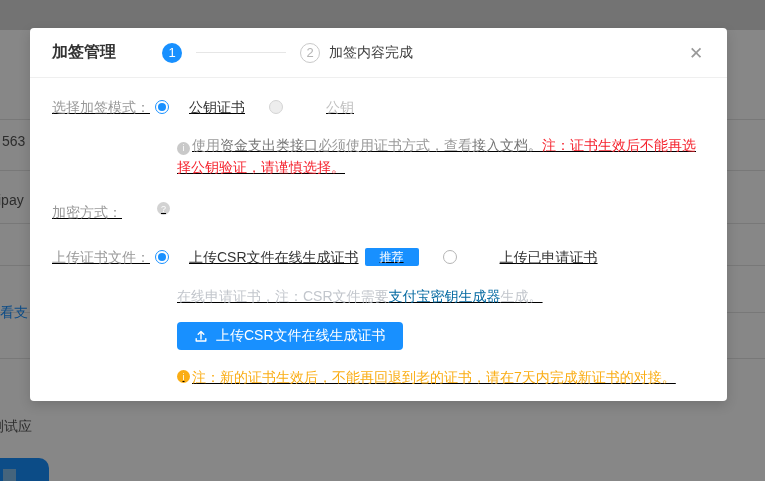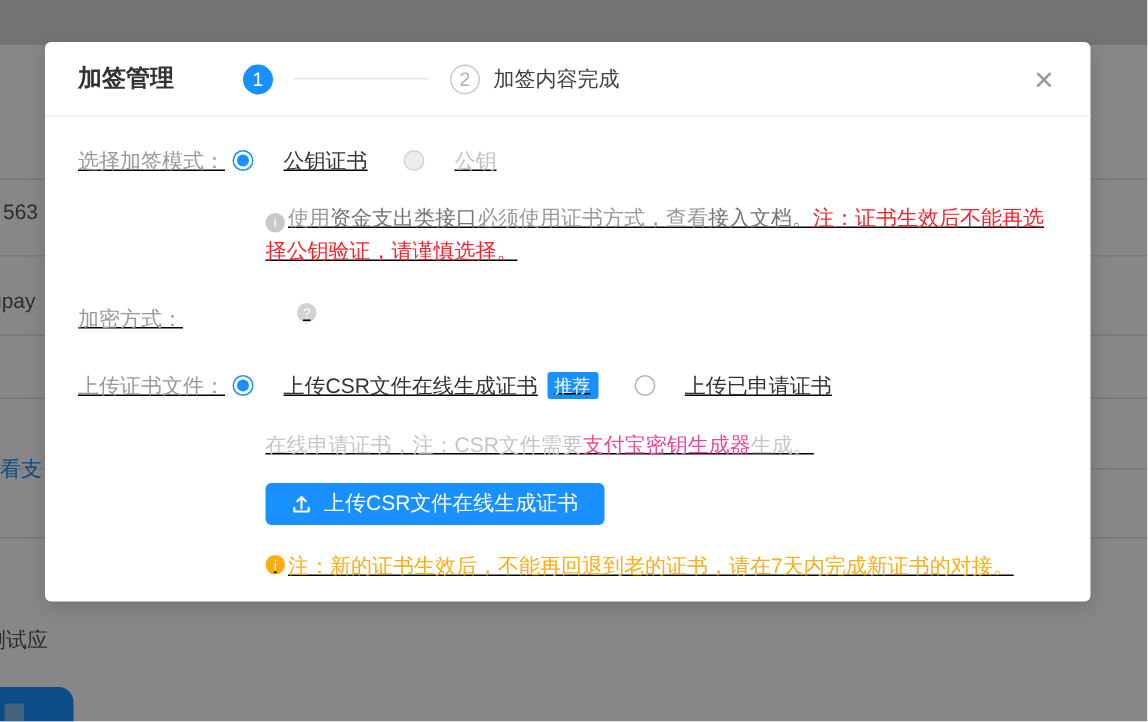--- a/index.html
+++ b/index.html
@@ -69,46 +69,46 @@
     background:#fff; display:inline-block; position:relative; flex-shrink:0;
   }
   .radio.selected { border-color:#1890ff; }
   .radio.selected::after {
     content:""; position:absolute; left:2px; top:2px; width:8px; height:8px;
     border-radius:50%; background:#1890ff;
   }
   .radio.disabled { background:#ededed; border-color:#d4d4d4; }
   .radio-text { margin-left:20px; color:#333; }
   .radio-text.disabled { color:#c0c0c0; }
-  .gap-left { margin-left:24px; }
+  .gap-left { margin-left:24px;gap:23px; }
 
   .notice { margin-top:17px; line-height:22px; font-size:14px; color:#999; }
   .notice a, .hint a { text-decoration:none; cursor:pointer; }
   .link-blue { color:#737373; }
   .red-text { color:#f5222d; }
 
   .circle-icon {
     display:inline-flex; align-items:center; justify-content:center;
     width:13px; height:13px; border-radius:50%; color:#fff; font-size:9px;
     font-style:normal; vertical-align:-1px; margin-right:2px; flex-shrink:0;
   }
   .icon-gray { background:#c9c9c9; }
   .icon-help { background:#d2d2d2; margin-left:2px; margin-right:0; cursor:pointer; }
   .icon-orange { background:#faad14; }
 
-  .row-mt24 { margin-top:24px;gap:41px; }
+  .row-mt24 { margin-top:24px; }
   .row-mt25 { margin-top:25px;justify-content:flex-end; }
 
   .badge {
     display:inline-block; background:#1890ff; color:#fff; font-size:12px;
-    line-height:18px; padding:0 5px; border-radius:2px; margin-left:6px;
+    line-height:18px; padding:0 15px; border-radius:2px; margin-left:6px;
   }
 
   .hint { margin-top:19px; line-height:20px; color:#c2c6cc; }
-  .hint .link-soft { color:#ec4899;margin-top:47px; }
+  .hint .link-soft { color:#0369a1;margin-top:47px; }
 
   .upload-btn {
     margin-top:16px; margin-left:125px; height:28px; border:none; cursor:pointer;
     background:#1890ff; color:#fff; font-size:14px; border-radius:4px;
     display:inline-flex; align-items:center; padding:0 17px;
     font-family:"Liberation Sans","DejaVu Sans",sans-serif;
   }
   .upload-btn svg { margin-right:8px; }
 
   .note { margin-top:17px; line-height:20px; color:#faad14; display:flex; align-items:flex-start; }

